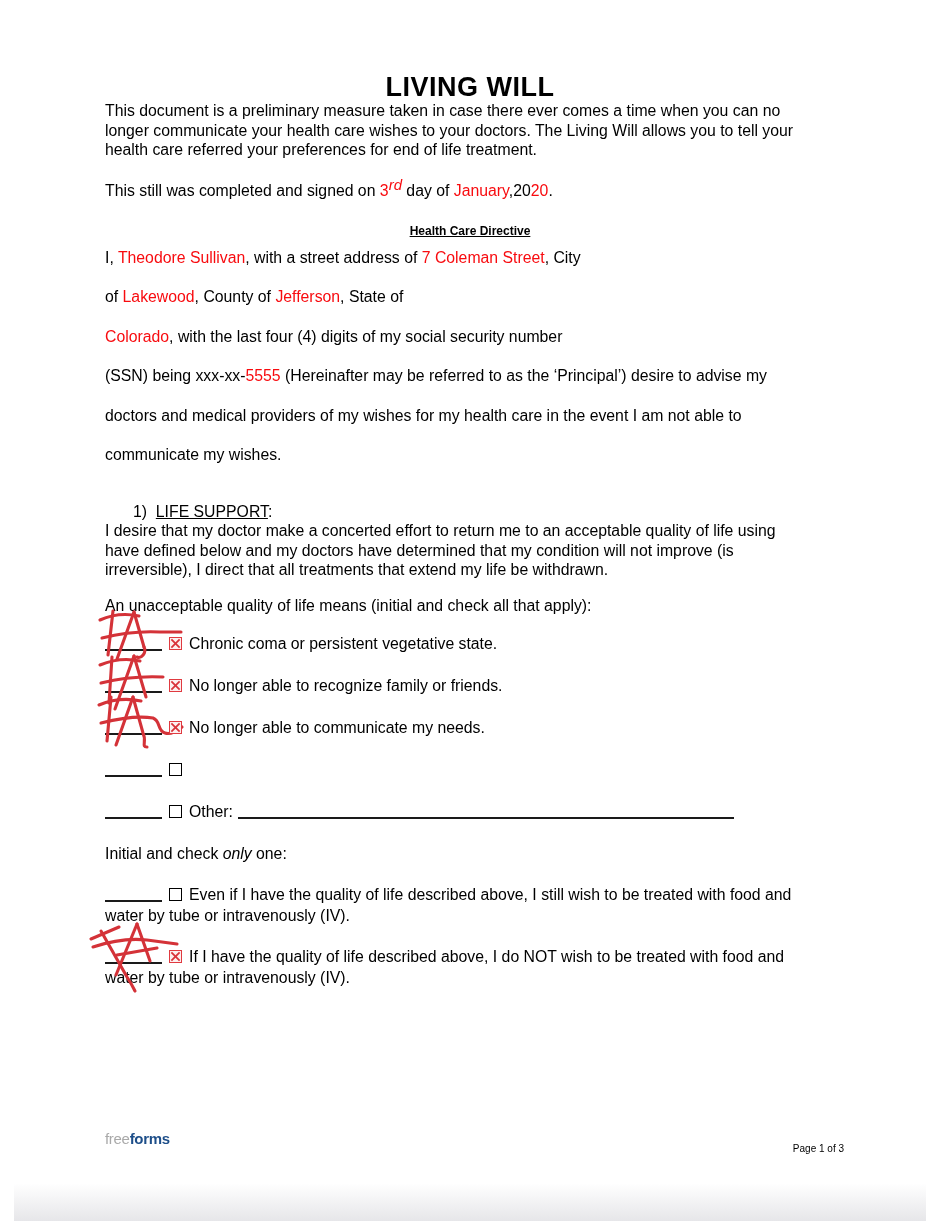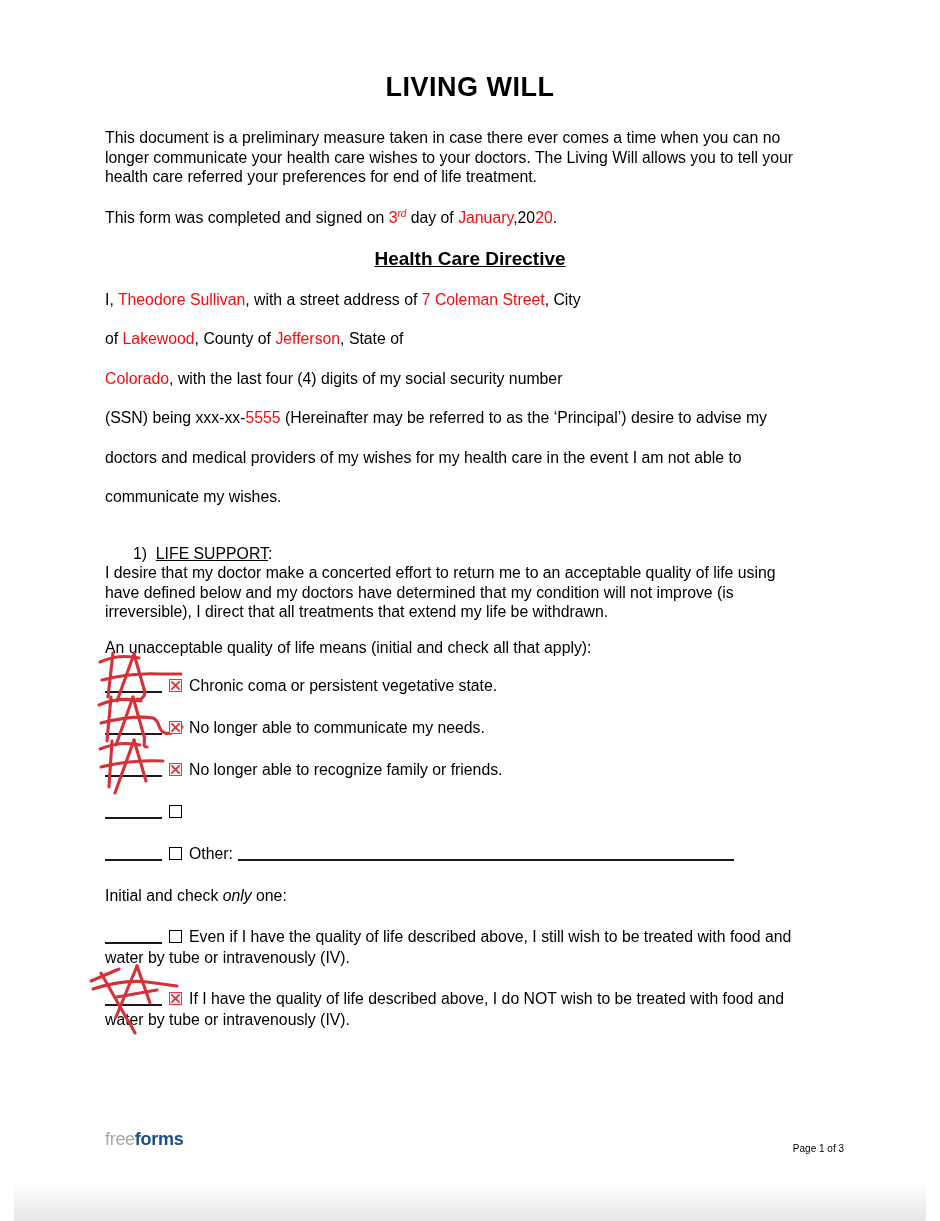--- a/index.html
+++ b/index.html
@@ -8,28 +8,28 @@
     position:relative; width:912px; height:1221px; margin:0 auto;
     background:#ffffff; overflow:hidden;
     font-family:"Liberation Sans","DejaVu Sans",sans-serif;
     font-size:15.8px; line-height:19.5px; color:#000;
   }
   .content { padding:0 91px; }
 
   .title { margin-top:74px; text-align:center; font-size:27px; line-height:27px;
            font-weight:700; letter-spacing:.5px; }
 
-  .intro { margin-top:27px; }
+  .intro { }
 
   .dateline { margin-top:21px; }
 
-  .hcd { margin-top:22px; text-align:center; font-size:19px; font-weight:700;
+  .hcd { margin-top:22px; text-align:center; font-size:12px; font-weight:700;
          text-decoration:underline; }
 
-  .directive { margin-top:21px; }
+  .directive { margin-top:6px; }
   .dline { margin-bottom:20px; }
   .dline:last-child { margin-bottom:0; }
 
   .ls-head { margin-top:37px; padding-left:28px; }
   .ls-title { text-decoration:underline; }
 
   .qprompt { margin-top:16px; }
 
   .qlist { margin-top:19px; }
   .qrow { position:relative; margin-bottom:22px; line-height:20px; white-space:nowrap; }
@@ -46,26 +46,26 @@
   .cb.checked { border-color:#e03a40; background:#fdf0f0; }
   .cb svg { position:absolute; left:0; top:0; width:100%; height:100%; }
   .cb svg line { stroke:#d9333a; stroke-width:2; }
 
   .scrib { position:absolute; left:-8px; top:-29px; width:96px; height:64px;
            overflow:visible; pointer-events:none; }
   .scrib.wide { left:-16px; width:108px; }
   .scrib path { fill:none; stroke:#d43238; stroke-width:3.1; stroke-linecap:round; }
 
   .red  { color:#f80b0f; }
-  .sup  { vertical-align:super; font-size:10px; line-height:0;font-style:italic; }
+  .sup  { vertical-align:super; font-size:15px; line-height:0;font-style:italic; }
   .emph { font-style:italic; }
 
   .cont { line-height:21px; }
 
-  .footer-logo { position:absolute; left:91px; top:1127px; font-size:18px;
+  .footer-logo { position:absolute; left:91px; top:1127px; font-size:15px;
                  line-height:24px; letter-spacing:-0.3px; }
   .footer-logo .lf { color:#a9a9a9; font-weight:400; }
   .footer-logo .lo { color:#1d4e89; font-weight:700; }
   .page-num { position:absolute; right:82px; top:1139px; font-size:10px; }
 
   .bottom-shade { position:absolute; left:0; bottom:0; width:100%; height:38px;
                   background:linear-gradient(to bottom, rgba(230,230,233,0) 0%, #e6e6e9 100%); }
 </style>
 </head>
 <body>
@@ -74,21 +74,21 @@
   <div class="content">
 
     <div class="title">LIVING WILL</div>
 
     <div class="intro">
       <div>This document is a preliminary measure taken in case there ever comes a time when you can no</div>
       <div>longer communicate your health care wishes to your doctors. The Living Will allows you to tell your</div>
       <div>health care referred your preferences for end of life treatment.</div>
     </div>
 
-    <div class="dateline"><span>This form was completed and signed on </span><span class="red">3</span><span class="red sup">rd</span><span> day of </span><span class="red">January</span><span>,20</span><span class="red">20</span><span>.</span></div>
+    <div class="dateline"><span>This still was completed and signed on </span><span class="red">3</span><span class="red sup">rd</span><span> day of </span><span class="red">January</span><span>,20</span><span class="red">20</span><span>.</span></div>
 
     <div class="hcd">Health Care Directive</div>
 
     <div class="directive">
       <div class="dline"><span>I, </span><span class="red">Theodore Sullivan</span><span>, with a street address of </span><span class="red">7 Coleman Street</span><span>, City</span></div>
       <div class="dline"><span>of </span><span class="red">Lakewood</span><span>, County of </span><span class="red">Jefferson</span><span>, State of</span></div>
       <div class="dline"><span class="red">Colorado</span><span>, with the last four (4) digits of my social security number</span></div>
       <div class="dline"><span>(SSN) being xxx-xx-</span><span class="red">5555</span><span> (Hereinafter may be referred to as the ‘Principal’) desire to advise my</span></div>
       <div class="dline"><span>doctors and medical providers of my wishes for my health care in the event I am not able to</span></div>
       <div class="dline"><span>communicate my wishes.</span></div>
@@ -118,44 +118,44 @@
           <path d="M47 42 C50 48 44 54 40 52"></path>
         </svg>
         <span class="blank"></span><span class="cb checked"><svg viewBox="0 0 12 12">
               <line x1="1.5" y1="1.5" x2="10.5" y2="10.5"></line>
               <line x1="10.5" y1="1.5" x2="1.5" y2="10.5"></line>
             </svg></span><span class="lbl">Chronic coma or persistent vegetative state.</span>
       </div>
 
       <div class="qrow">
         <svg class="scrib" viewBox="0 0 96 64">
+          <path d="M15 10 L12 56"></path>
+          <path d="M3 18 C15 13 30 11 43 14"></path>
+          <path d="M37 9 L18 62"></path>
+          <path d="M37 9 L49 50"></path>
+          <path d="M4 36 C24 31 46 29 66 30"></path>
+        </svg>
+        <span class="blank"></span><span class="cb checked"><svg viewBox="0 0 12 12">
+              <line x1="1.5" y1="1.5" x2="10.5" y2="10.5"></line>
+              <line x1="10.5" y1="1.5" x2="1.5" y2="10.5"></line>
+            </svg></span><span class="lbl">No longer able to recognize family or friends.</span>
+      </div>
+
+      <div class="qrow">
+        <svg class="scrib" viewBox="0 0 96 64">
           <path d="M14 8 L10 52"></path>
           <path d="M2 16 C14 11 30 9 44 12"></path>
           <path d="M36 8 L19 56"></path>
           <path d="M36 8 L46 44 C50 52 44 58 50 58"></path>
           <path d="M4 34 C24 29 44 27 56 29 C64 32 60 42 68 44 C74 46 80 42 85 38"></path>
         </svg>
         <span class="blank"></span><span class="cb checked"><svg viewBox="0 0 12 12">
               <line x1="1.5" y1="1.5" x2="10.5" y2="10.5"></line>
               <line x1="10.5" y1="1.5" x2="1.5" y2="10.5"></line>
             </svg></span><span class="lbl">No longer able to communicate my needs.</span>
-      </div>
-
-      <div class="qrow">
-        <svg class="scrib" viewBox="0 0 96 64">
-          <path d="M15 10 L12 56"></path>
-          <path d="M3 18 C15 13 30 11 43 14"></path>
-          <path d="M37 9 L18 62"></path>
-          <path d="M37 9 L49 50"></path>
-          <path d="M4 36 C24 31 46 29 66 30"></path>
-        </svg>
-        <span class="blank"></span><span class="cb checked"><svg viewBox="0 0 12 12">
-              <line x1="1.5" y1="1.5" x2="10.5" y2="10.5"></line>
-              <line x1="10.5" y1="1.5" x2="1.5" y2="10.5"></line>
-            </svg></span><span class="lbl">No longer able to recognize family or friends.</span>
       </div>
 
       <div class="qrow">
         <span class="blank"></span><span class="cb"></span>
       </div>
 
       <div class="qrow">
         <span class="blank"></span><span class="cb"></span><span class="lbl">Other:</span><span class="longblank"></span>
       </div>
 

